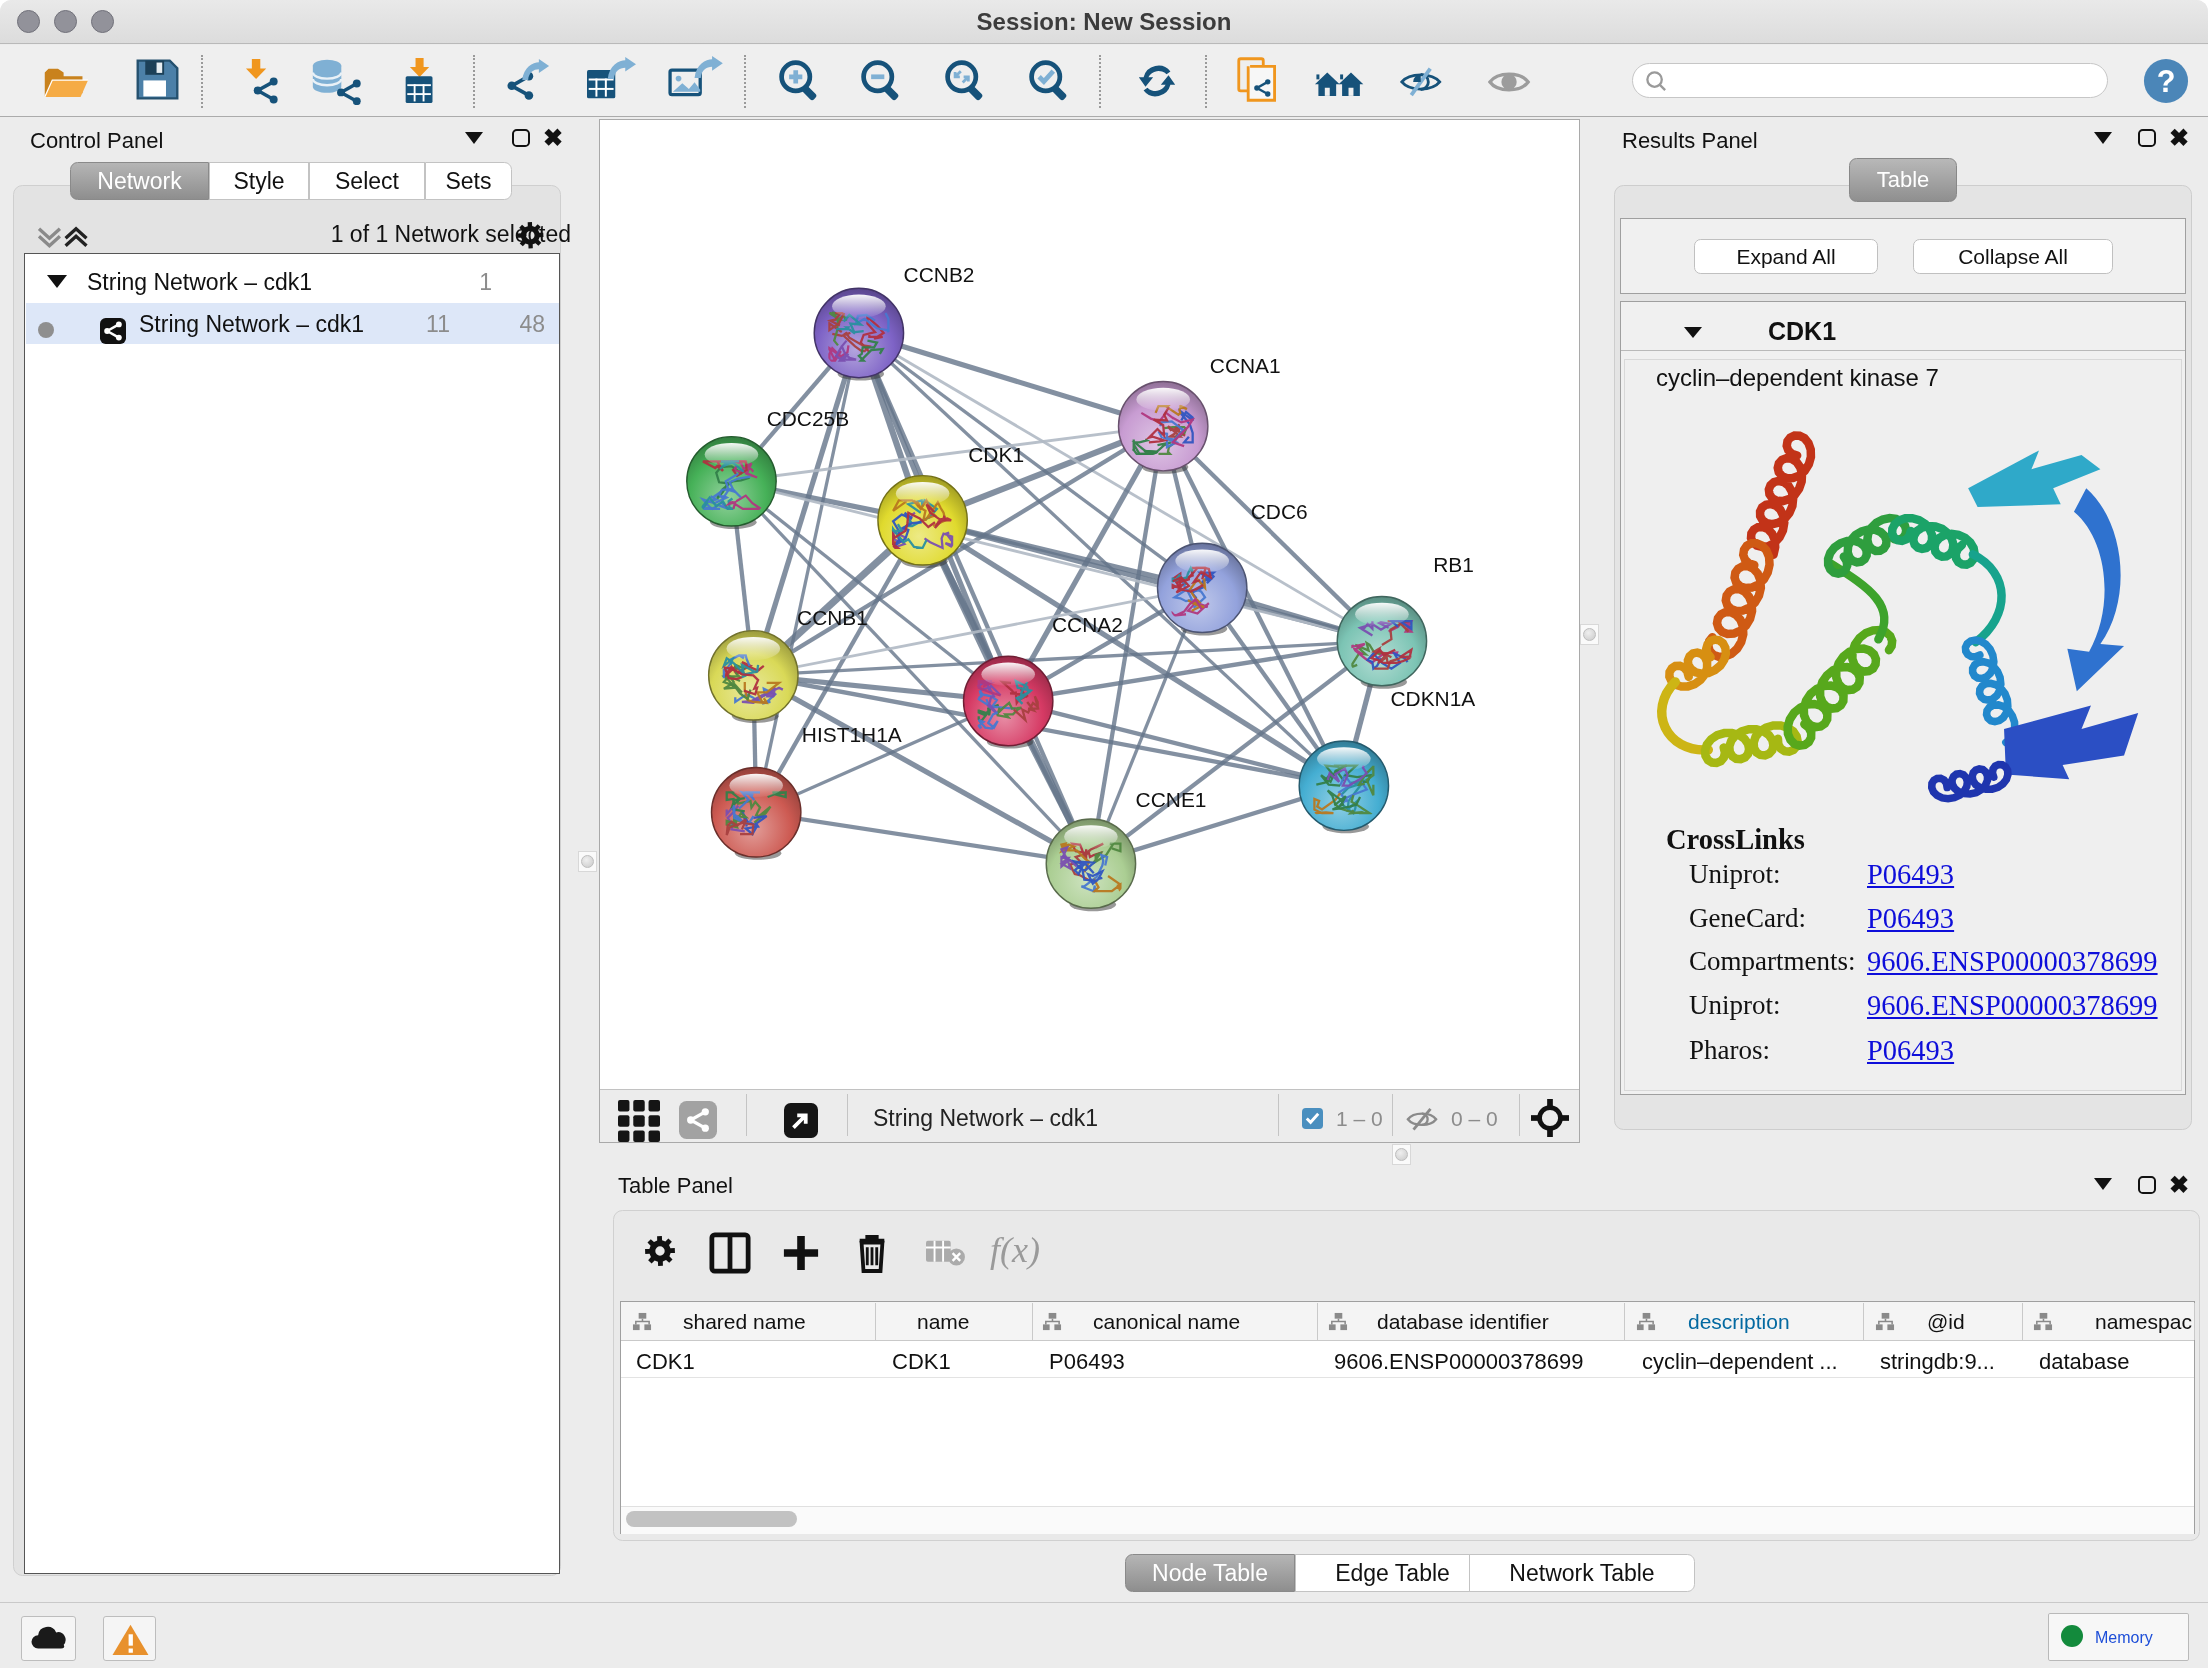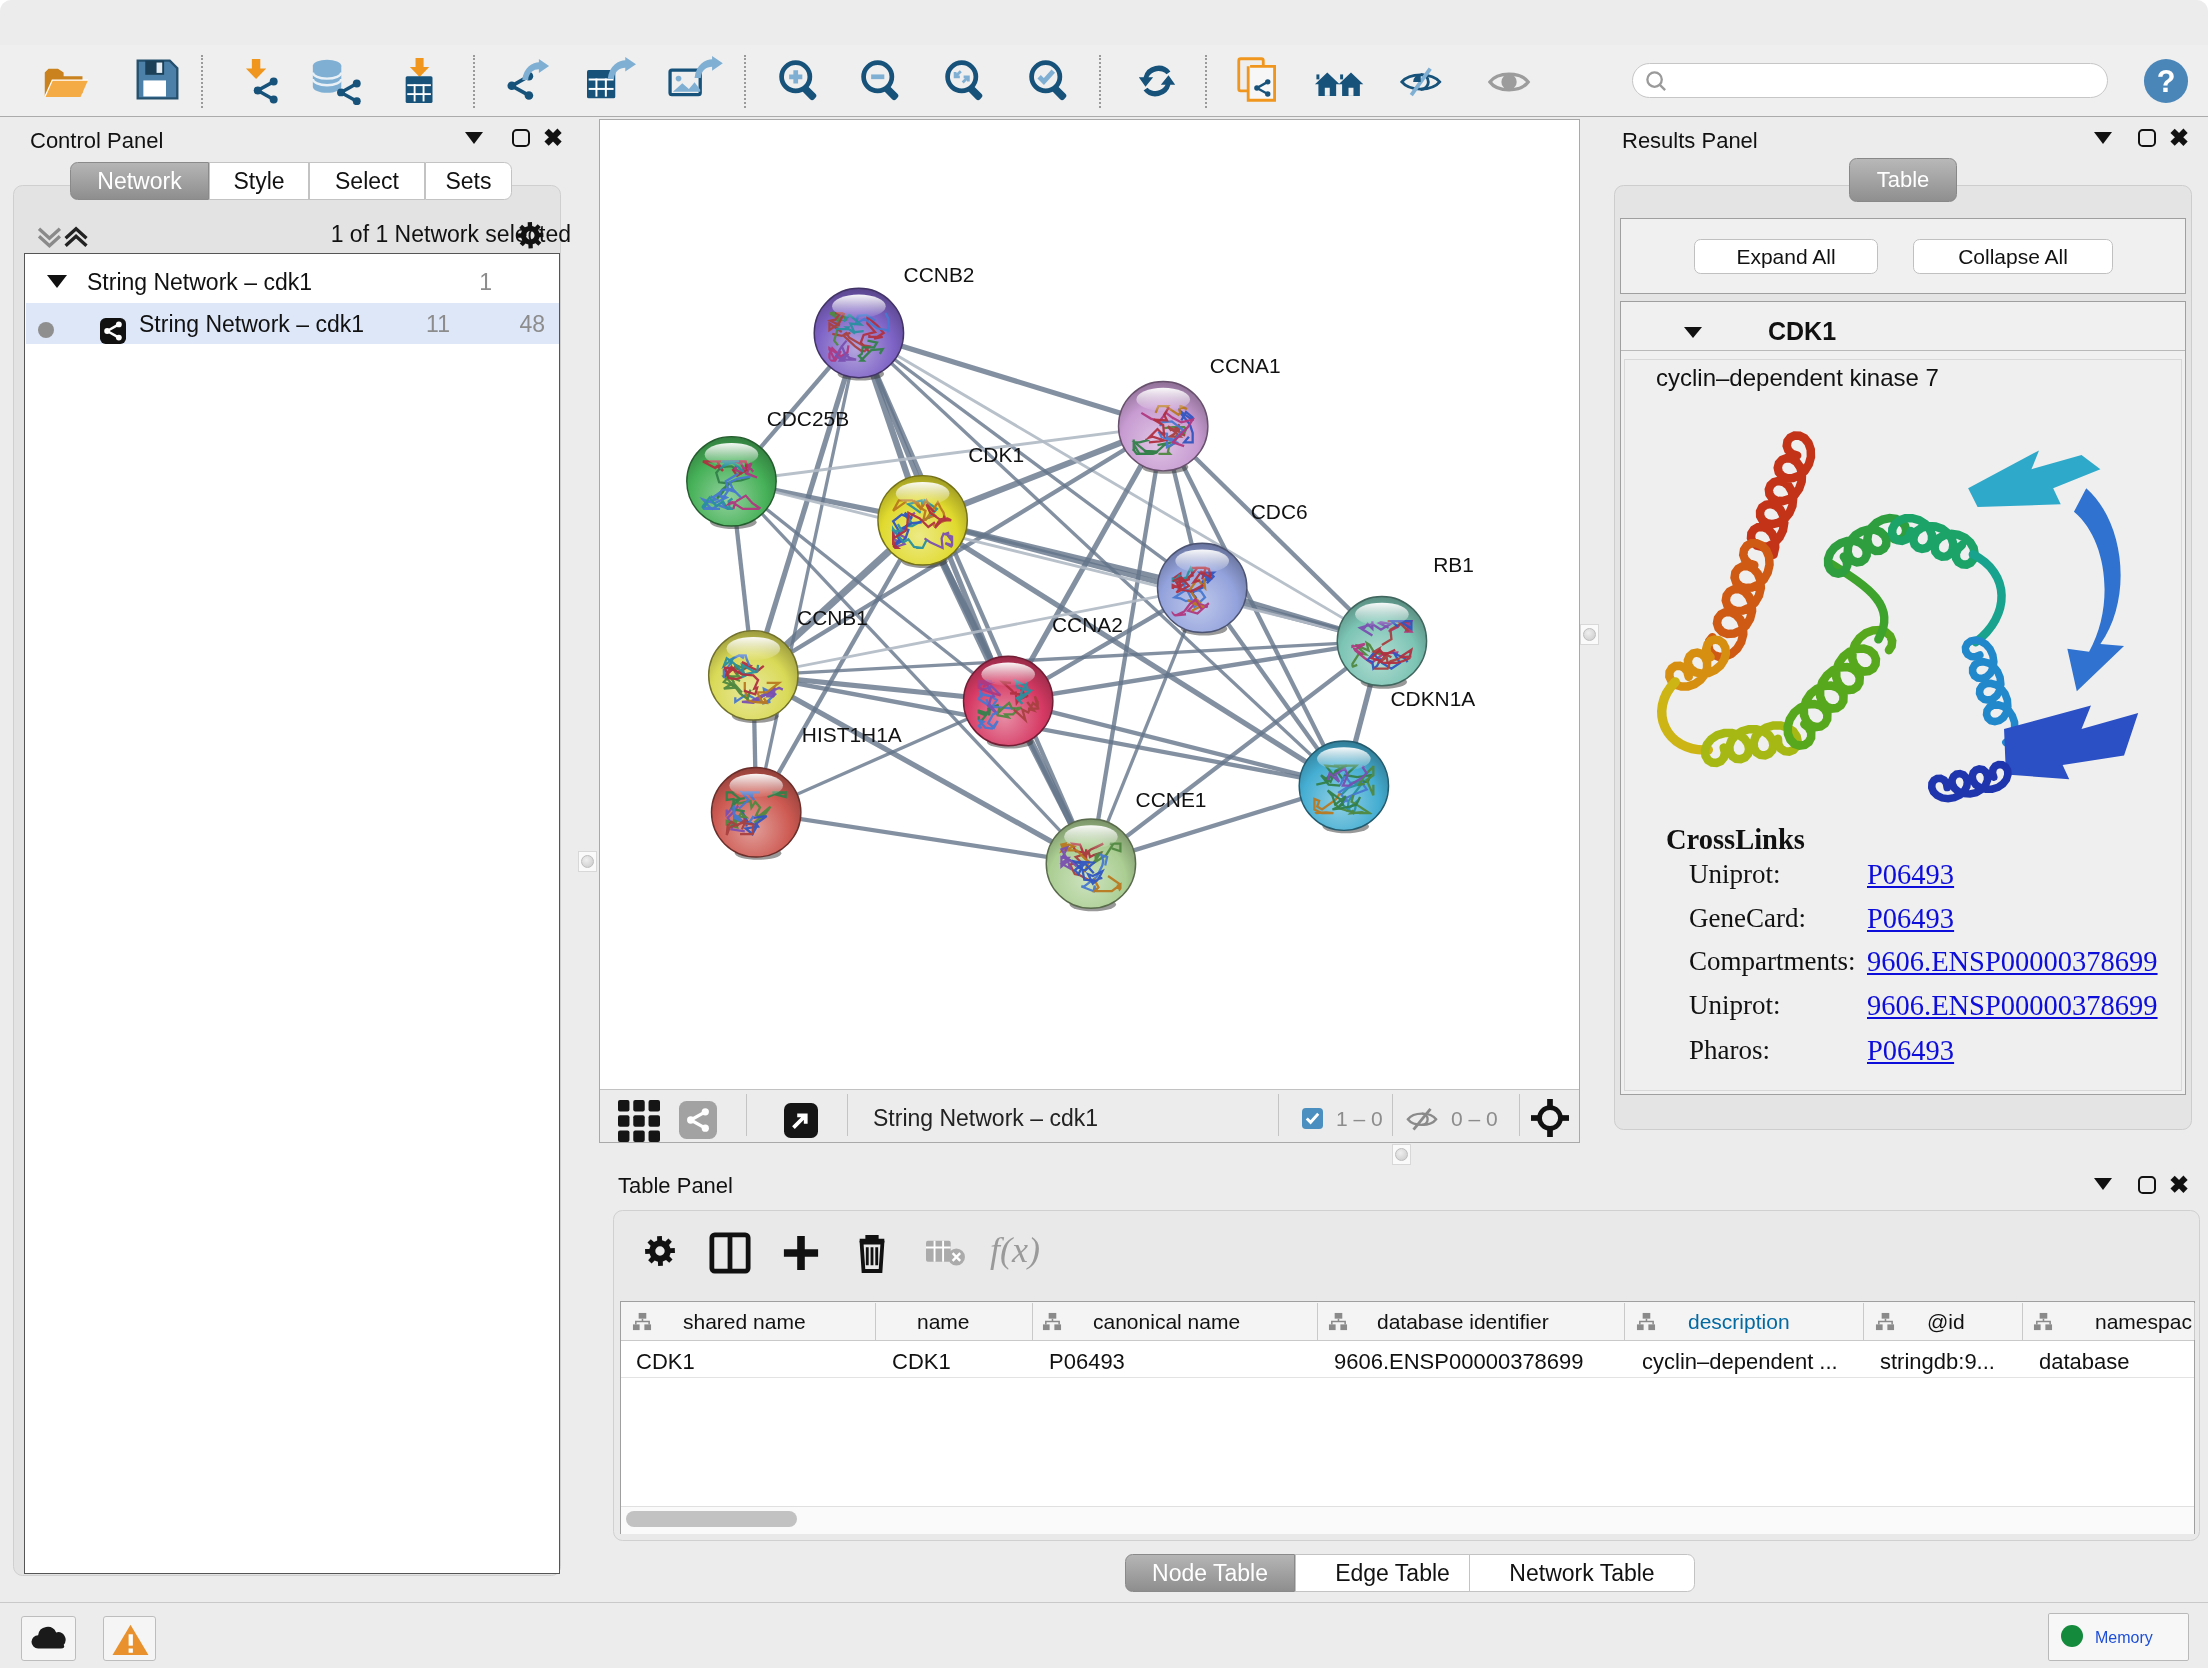--- a/index.html
+++ b/index.html
@@ -10,20 +10,26 @@
 .sqr{width:18px;height:18px;border:2.4px solid #111;border-radius:4.8px}
 .xx{font-size:24px;font-weight:bold;color:#111;line-height:18px}
 .tab{position:absolute;top:162px;height:38px;background:#fff;border:1px solid #c3c3c3;color:#111;font-size:23px;text-align:center;line-height:36px}
 .tabsel{background:linear-gradient(#b5b5b5,#8e8e8e);color:#fff;border-color:#8a8a8a}
 .btn{position:absolute;background:#fff;border:1px solid #c0c0c0;border-radius:6.7px;font-size:21px;color:#111;text-align:center}
 .gray{color:#8c8c8c}
 a.lnk{color:#0e0eda;text-decoration:underline}
 </style></head><body>
 <div class="win">
 
+<div class="abs" style="left:0;top:0;width:2208px;height:44px;background:linear-gradient(#e9e9e9,#dcdcdc);border-bottom:1px solid #b9b9b9;border-radius:11.4px 11.4px 0 0">
+ <div class="abs" style="left:17px;top:9.5px;width:23px;height:23px;border-radius:50%;background:#92929a;border:1px solid #71717a"></div>
+ <div class="abs" style="left:54px;top:9.5px;width:23px;height:23px;border-radius:50%;background:#92929a;border:1px solid #71717a"></div>
+ <div class="abs" style="left:91px;top:9.5px;width:23px;height:23px;border-radius:50%;background:#92929a;border:1px solid #71717a"></div>
+ <div class="abs" style="left:0;top:7.6px;width:2208px;text-align:center;font-size:24px;font-weight:bold;color:#3c3c3c">Session: New Session</div>
+</div>
 
 <div class="abs" style="left:0;top:45px;width:2208px;height:72px;background:#efefef;border-bottom:1px solid #ababab"></div>
 <div style="position:absolute;left:41px;top:59px;width:49px;height:44px;"><svg width="49" height="44" viewBox="0 0 52 46">
         <path d="M4,14 L4,40 L20,40 L20,36 L44,36 L44,18 L24,18 L24,14 L18,10 L8,10 Z" fill="#c9821d"></path>
         <path d="M4,40 L12,22 L50,22 L42,40 Z" fill="#f5ab45"></path>
         <path d="M4,40 L12,22 L50,22" fill="none" stroke="#fff" stroke-width="1.4"></path>
       </svg></div>
 <div style="position:absolute;left:132px;top:55px;width:51px;height:49px;"><svg width="51" height="49" viewBox="0 0 54 52">
         <path d="M6,6 h34 l8,8 v32 h-42 z" fill="#4c80a8" stroke="#24506e" stroke-width="2.5"></path>
         <rect x="14" y="6" width="20" height="15" fill="#1c4058"></rect>

